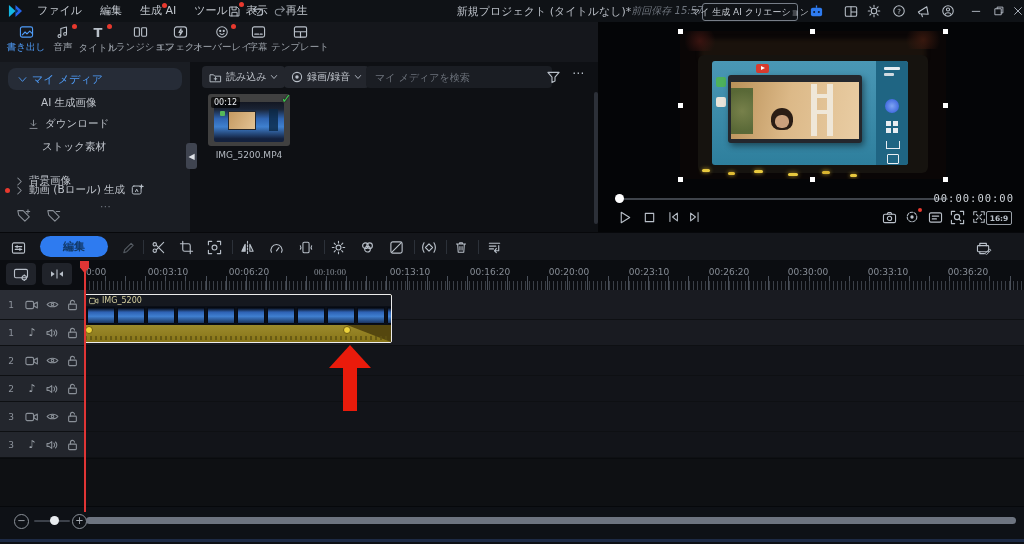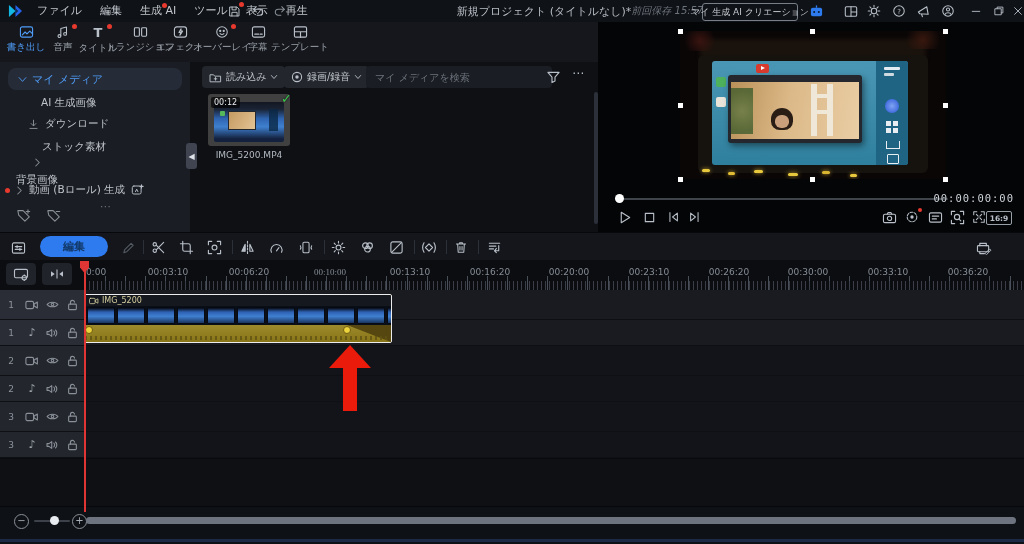--- a/index.html
+++ b/index.html
@@ -301,21 +301,21 @@
       <span>マイ メディア</span>
     </div>
     <div class="side-item abs" style="left:41px;top:34px;">AI 生成画像</div>
     <div class="abs row" style="left:28px;top:55px;gap:6px;">
       <svg class="sico dim" width="11" height="11" viewBox="0 0 14 14">
           <path d="M7 1.5v7M4 5.8L7 8.8l3-3M2.5 12h9"></path>
         </svg>
       <span class="side-item">ダウンロード</span>
     </div>
     <div class="side-item abs" style="left:42px;top:78px;">ストック素材</div>
-    <div class="abs row" style="left:16px;top:96px;gap:6px;flex-direction:column;">
+    <div class="abs row" style="left:16px;top:112px;gap:6px;">
       <svg class="sico dim" width="7" height="9" viewBox="0 0 8 10">
           <path d="M2 1l4 4-4 4"></path>
         </svg>
       <span class="side-item">背景画像</span>
     </div>
     <div class="abs row" style="left:16px;top:121px;gap:6px;">
       <span class="reddot" style="left:-11px;top:5px;"></span>
       <svg class="sico dim" width="7" height="9" viewBox="0 0 8 10">
           <path d="M2 1l4 4-4 4"></path>
         </svg>

